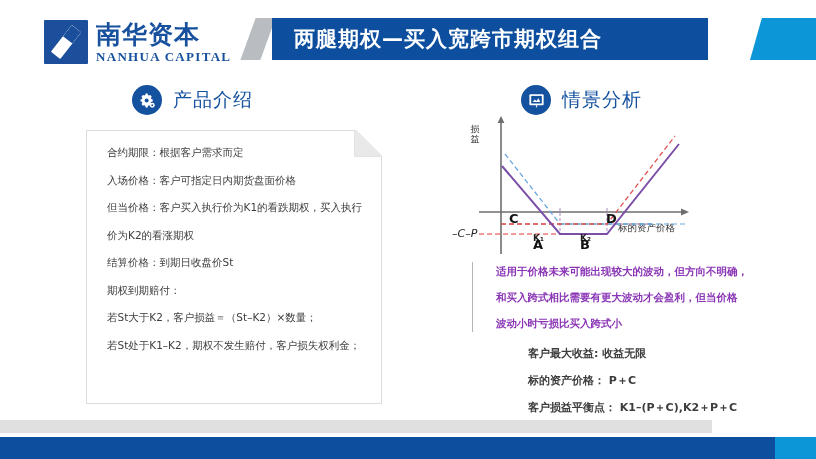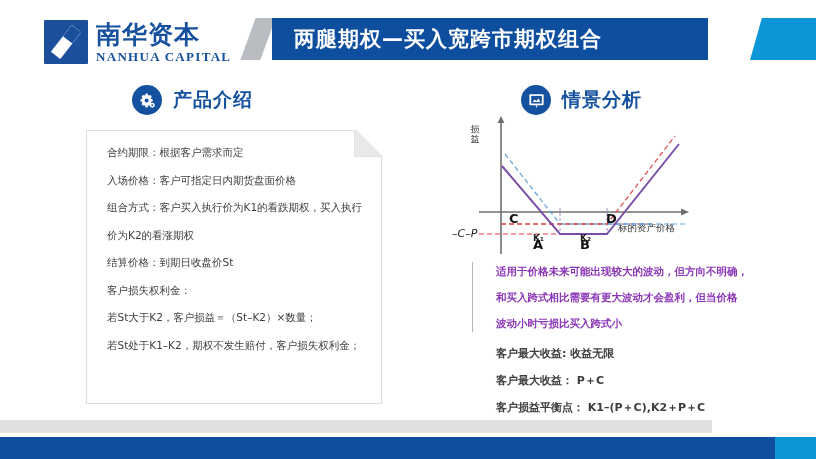--- a/index.html
+++ b/index.html
@@ -46,21 +46,21 @@
     clip-path:polygon(18% 0,100% 0,100% 100%,0 100%);
   }
 
   
   .sec-head{position:absolute;display:flex;align-items:center;gap:11px;}
   .sec-icon{
     width:30px;height:30px;border-radius:50%;background:#14519e;
     display:flex;align-items:center;justify-content:center;flex:none;
   }
   .sec-title{
-    font-size:19px;font-weight:bold;color:#14519e;letter-spacing:1px;white-space:nowrap;
+    font-size:19px;font-weight:normal;color:#14519e;letter-spacing:1px;white-space:nowrap;
     font-family:"DejaVu Sans","Liberation Sans",sans-serif;
   }
   #head-product{left:132px;top:85px;}
   #head-scenario{left:521px;top:85px;}
 
   
   .panel{
     position:absolute;left:86px;top:130px;width:294px;height:272px;
     background:#ffffff;border:1px solid #dcdcdc;
     box-shadow:2px 3px 6px rgba(0,0,0,.16);
@@ -88,21 +88,21 @@
   }
   .lbl{position:absolute;font-family:"DejaVu Sans","Liberation Sans",sans-serif;white-space:nowrap;}
   .lbl-k{font-size:9px;color:#222;font-weight:bold;margin-top:38px;}
   .lbl-pt{font-size:13px;color:#111;font-weight:bold;}
   .lbl-cp{font-size:11px;color:#222;font-weight:normal;}
 
   
   .rtext{position:absolute;left:496px;white-space:nowrap;line-height:1;
          font-family:"DejaVu Sans","Liberation Sans",sans-serif;}
   .rtext.purple{color:#8a35b5;font-size:10.5px;font-weight:bold;}
-  .rtext.black{color:#3d3d3d;font-size:11px;font-weight:bold;}
+  .rtext.black{color:#3d3d3d;font-size:11px;font-weight:bold;margin-left:32px;}
 
   
   .foot-gray{position:absolute;left:0;top:420px;width:712px;height:13px;background:#e0e0e0;}
   .foot-blue{position:absolute;left:0;top:437px;width:775px;height:22px;background:#0d4f9e;}
   .foot-blue-cap{position:absolute;left:775px;top:437px;width:41px;height:22px;background:#0c96d8;}
 </style>
 </head>
 <body>
 
 <div id="slide">
@@ -147,24 +147,24 @@
         <rect x="11.3" y="18" width="1.5" height="2.6" fill="#ffffff"></rect>
       </svg>
     </div>
     <div class="sec-title">情景分析</div>
   </div>
 
   <div class="panel">
     <div class="panel-lines">
       <div class="pline">合约期限：根据客户需求而定</div>
       <div class="pline">入场价格：客户可指定日内期货盘面价格</div>
-      <div class="pline">组合方式：客户买入执行价为K1的看跌期权，买入执行</div>
+      <div class="pline">但当价格：客户买入执行价为K1的看跌期权，买入执行</div>
       <div class="pline">价为K2的看涨期权</div>
       <div class="pline">结算价格：到期日收盘价St</div>
-      <div class="pline">客户损失权利金：</div>
+      <div class="pline">期权到期赔付：</div>
       <div class="pline">若St大于K2，客户损益＝（St–K2）×数量；</div>
       <div class="pline">若St处于K1–K2，期权不发生赔付，客户损失权利金；</div>
     </div>
   </div>
   <div style="position:absolute;left:354px;top:130px;width:26px;height:26px;
               background:linear-gradient(225deg,#ffffff 0 48%,#e9e9e9 48% 100%);
               border-left:1px solid #e2e2e2;border-bottom:1px solid #e2e2e2;"></div>
 
   <div class="axis-ylab">损益</div>
   <div class="axis-xlab">标的资产价格</div>
@@ -199,20 +199,20 @@
   <div class="lbl lbl-pt" style="left:606px;top:211px;">D</div>
   <div class="lbl lbl-cp" style="left:452px;top:227px;font-style:italic;">–C–P</div>
 
   <div class="v-divider"></div>
 
   <div class="rtext purple" style="top:266px;">适用于价格未来可能出现较大的波动，但方向不明确，</div>
   <div class="rtext purple" style="top:292px;">和买入跨式相比需要有更大波动才会盈利，但当价格</div>
   <div class="rtext purple" style="top:318px;">波动小时亏损比买入跨式小</div>
 
   <div class="rtext black" style="top:348px;">客户最大收益: 收益无限</div>
-  <div class="rtext black" style="top:375px;">客户最大收益：  P＋C</div>
+  <div class="rtext black" style="top:375px;">标的资产价格：  P＋C</div>
   <div class="rtext black" style="top:402px;">客户损益平衡点： K1–(P＋C),K2＋P＋C</div>
 
   <div class="foot-gray"></div>
   <div class="foot-blue"></div>
   <div class="foot-blue-cap"></div>
 
 </div>
 
 </body></html>

